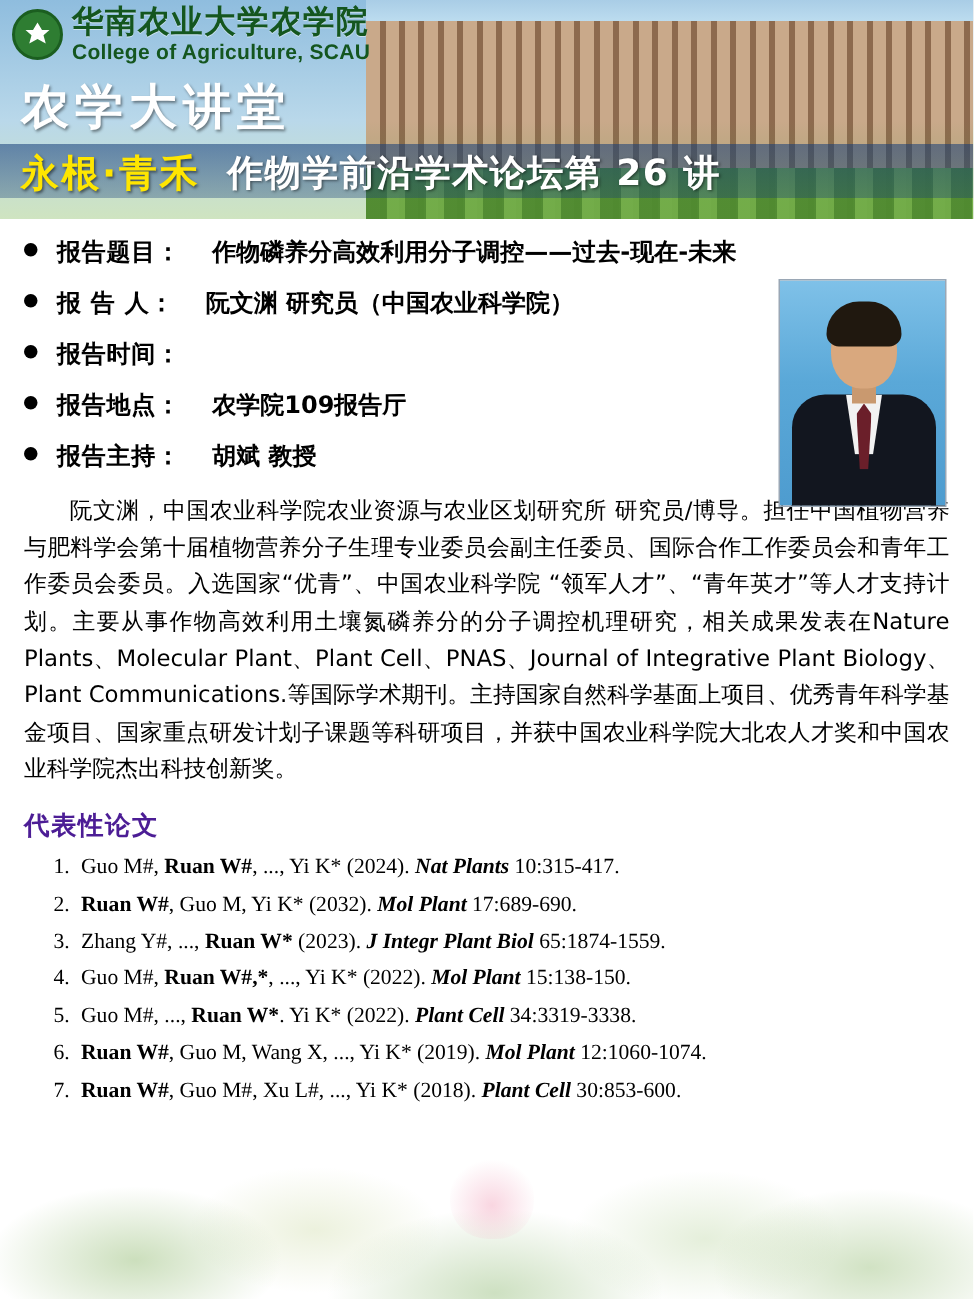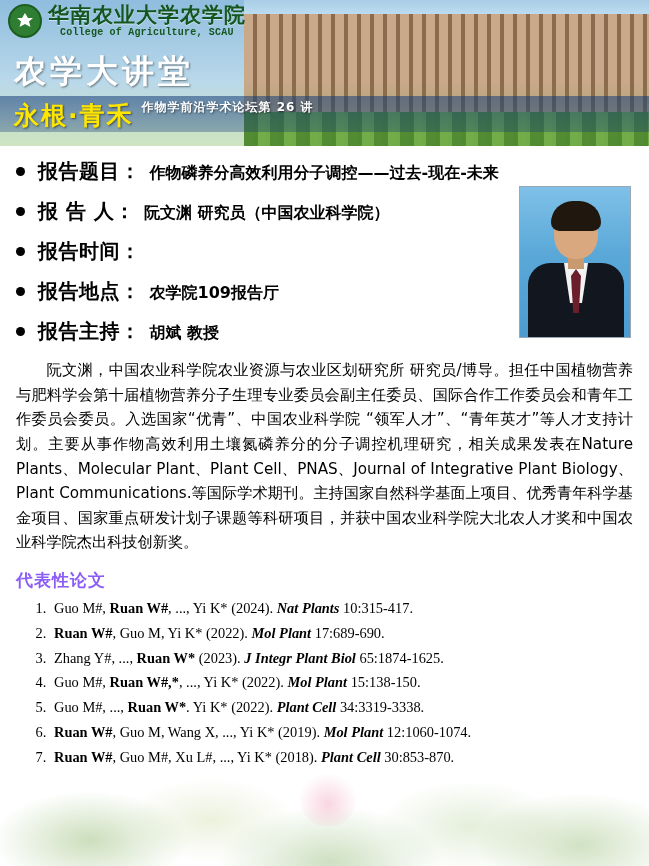--- a/index.html
+++ b/index.html
@@ -70,24 +70,23 @@
     font-family: "DejaVu Sans", sans-serif;
   }
   .logo-text { line-height: 1.0; }
   .logo-cn {
     font-size: 21px; font-weight: bold; color: #14561f;
     letter-spacing: 1px;
     font-family: "DejaVu Sans", sans-serif;
     text-shadow: 0 1px 0 rgba(255,255,255,.5);
   }
   .logo-en {
-    font-size: 10px; color: #14561f; font-weight: bold;
+    font-size: 14px; color: #14561f; font-weight: bold;
     letter-spacing: .2px; margin-top: 2px;
-    font-family: Liberation Mono, monospace;
-    margin-left: 12px;
+    font-family: Liberation Sans, sans-serif;
   }
 
   .title-main {
     position: absolute;
     left: 14px; top: 50px;
     font-size: 32px; font-weight: bold;
     color: #ffffff;
     letter-spacing: 4px;
     font-family: "DejaVu Sans", sans-serif;
     text-shadow: 1px 1px 2px rgba(0,0,0,.45);
@@ -107,24 +106,25 @@
     display: flex; align-items: flex-start; gap: 8px;
     white-space: nowrap;
   }
   .sub-hl {
     font-size: 25px; font-weight: bold; color: #ffe600;
     letter-spacing: 2px;
     font-family: "DejaVu Sans", sans-serif;
     text-shadow: 1px 1px 2px rgba(0,0,0,.5);
   }
   .sub-rest {
-    font-size: 12px; font-weight: bold; color: #ffffff;
+    font-size: 24px; font-weight: bold; color: #ffffff;
     letter-spacing: 1px;
     font-family: "DejaVu Sans", sans-serif;
     text-shadow: 1px 1px 2px rgba(0,0,0,.5);
+    margin-left: 10px;
   }
 
   
   .body {
     position: relative;
     padding: 12px 16px 0 16px;
   }
   .info-list { list-style: none; margin: 0; padding: 0; }
   .info-item {
     display: flex; align-items: baseline;
@@ -140,27 +140,27 @@
     position: relative; top: -2px;
   }
   .bullet::before {
     content: "";
     display: inline-block;
     width: 9px; height: 9px;
     border-radius: 50%;
     background: #000;
   }
   .lbl {
-    font-size: 20px; font-weight: bold; color: #000;
+    font-size: 16px; font-weight: bold; color: #000;
     letter-spacing: .5px;
     white-space: nowrap;
   }
   .val {
     font-size: 16px; font-weight: bold; color: #000;
-    margin-left: 9px;
+    margin-left: 21px;
   }
 
   
   .portrait {
     position: absolute;
     right: 18px; top: 186px;
     width: 112px; height: 152px;
     border: 1px solid #9aa7b5;
     background: linear-gradient(180deg,#7fc1e8 0%, #5aa8d8 45%, #4e9ccf 100%);
     overflow: hidden;
@@ -204,21 +204,21 @@
     color: #000;
     text-align: justify;
     text-justify: inter-ideograph;
     text-indent: 2em;
     font-family: "DejaVu Sans", sans-serif;
   }
 
   
   .pub-title {
     margin: 14px 0 4px 0;
-    font-size: 17px; font-weight: bold; color: #8b5cf6;
+    font-size: 17px; font-weight: bold; color: #4c1d95;
     letter-spacing: 1px;
     font-family: Liberation Sans, sans-serif;
   }
   .pub-list {
     margin: 0; padding: 0 0 0 34px;
     list-style: decimal;
   }
   .pub-list li {
     font-size: 14.4px;
     line-height: 1.72;
@@ -324,33 +324,33 @@
     </ul>
 
     <p class="bio">阮文渊，中国农业科学院农业资源与农业区划研究所 研究员/博导。担任中国植物营养与肥料学会第十届植物营养分子生理专业委员会副主任委员、国际合作工作委员会和青年工作委员会委员。入选国家“优青”、中国农业科学院 “领军人才”、“青年英才”等人才支持计划。主要从事作物高效利用土壤氮磷养分的分子调控机理研究，相关成果发表在Nature Plants、Molecular Plant、Plant Cell、PNAS、Journal of Integrative Plant Biology、Plant Communications.等国际学术期刊。主持国家自然科学基面上项目、优秀青年科学基金项目、国家重点研发计划子课题等科研项目，并获中国农业科学院大北农人才奖和中国农业科学院杰出科技创新奖。</p>
 
     <div class="pub-title">代表性论文</div>
     <ol class="pub-list">
       <li>
         <span>Guo M#, </span><b>Ruan W#</b><span>, ..., Yi K* (2024). </span><i>Nat Plants</i><span> 10:315-417.</span>
       </li>
       <li>
-        <span></span><b>Ruan W#</b><span>, Guo M, Yi K* (2022). </span><i>Mol Plant</i><span> 17:689-690.</span>
-      </li>
-      <li>
-        <span>Zhang Y#, ..., </span><b>Ruan W*</b><span> (2023). </span><i>J Integr Plant Biol</i><span> 65:1874-1625.</span>
+        <span></span><b>Ruan W#</b><span>, Guo M, Yi K* (2032). </span><i>Mol Plant</i><span> 17:689-690.</span>
+      </li>
+      <li>
+        <span>Zhang Y#, ..., </span><b>Ruan W*</b><span> (2023). </span><i>J Integr Plant Biol</i><span> 65:1874-1559.</span>
       </li>
       <li>
         <span>Guo M#, </span><b>Ruan W#,*</b><span>, ..., Yi K* (2022). </span><i>Mol Plant</i><span> 15:138-150.</span>
       </li>
       <li>
         <span>Guo M#, ..., </span><b>Ruan W*</b><span>. Yi K* (2022). </span><i>Plant Cell</i><span> 34:3319-3338.</span>
       </li>
       <li>
         <span></span><b>Ruan W#</b><span>, Guo M, Wang X, ..., Yi K* (2019). </span><i>Mol Plant</i><span> 12:1060-1074.</span>
       </li>
       <li>
-        <span></span><b>Ruan W#</b><span>, Guo M#, Xu L#, ..., Yi K* (2018). </span><i>Plant Cell</i><span> 30:853-870.</span>
+        <span></span><b>Ruan W#</b><span>, Guo M#, Xu L#, ..., Yi K* (2018). </span><i>Plant Cell</i><span> 30:853-600.</span>
       </li>
     </ol>
 
   </div>
 </div>
 
 </body></html>

